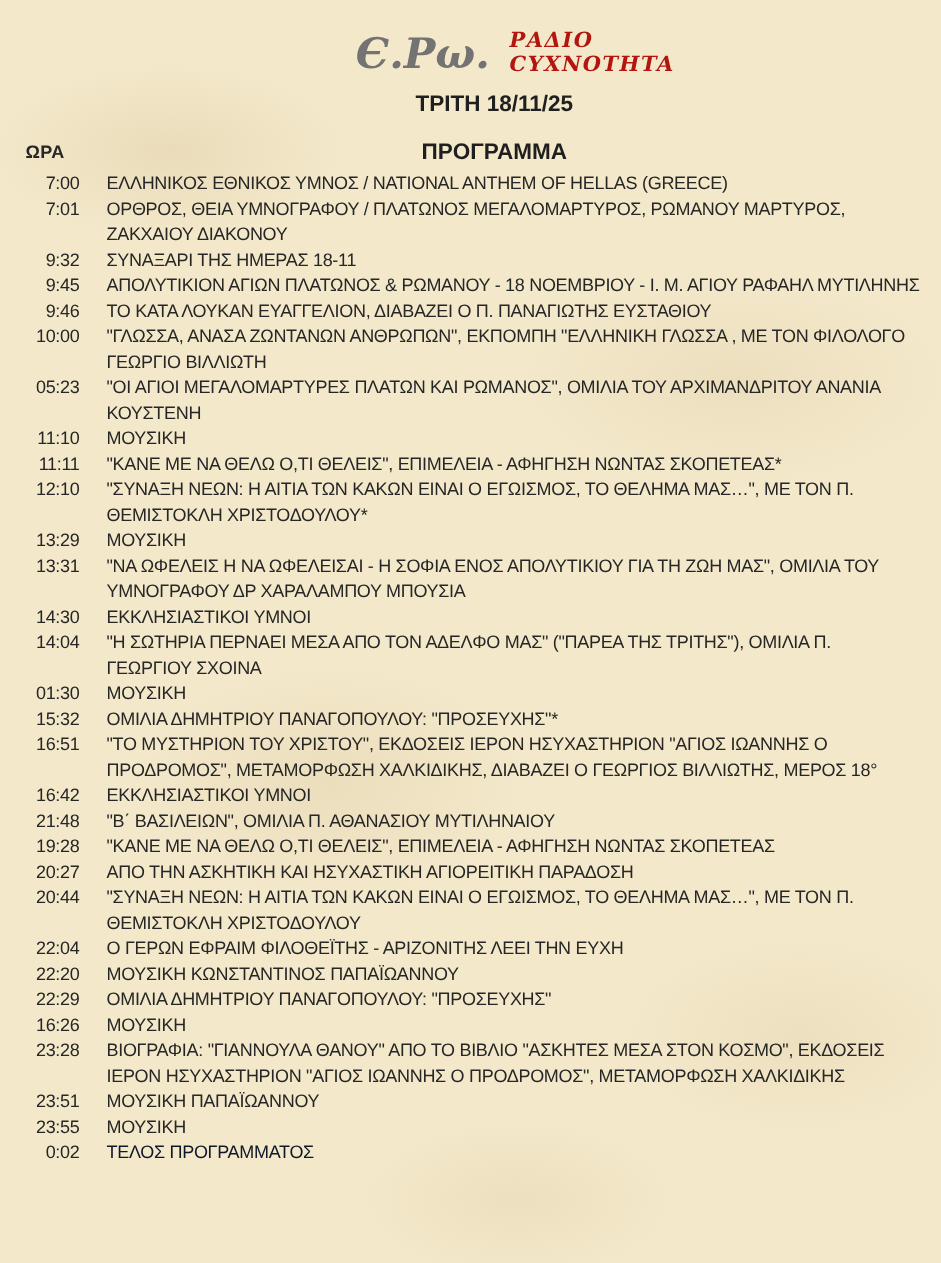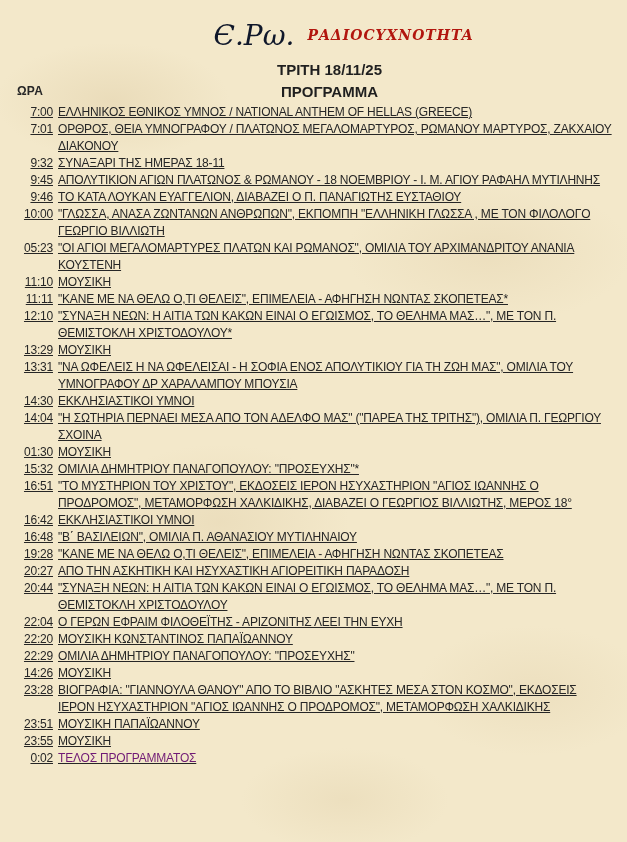--- a/index.html
+++ b/index.html
@@ -17,57 +17,57 @@
       radial-gradient(ellipse 160px 80px at 55% 95%, rgba(213,192,149,0.22), transparent 65%);
   }
   .page { position: relative; width: 627px; height: 842px; box-sizing: border-box; padding: 12px 8px 0 16px; }
 
   .logo-row {
     display: flex; justify-content: center; align-items: center;
     gap: 13px; transform: translateX(26px); height: 46px;
   }
   .logo-script {
     font-family: "DejaVu Serif", serif;
-    font-style: italic; font-weight: normal;
-    font-size: 28px; color: #0f172a;
+    font-style: italic; font-weight: bold;
+    font-size: 28px; color: #737373;
   }
   .logo-stack {
-    display: flex; flex-direction: row;
+    display: flex; flex-direction: column;
     font-family: "DejaVu Serif", serif;
     font-style: italic; font-weight: bold;
     font-size: 14px; line-height: 16px;
     letter-spacing: 1px; color: #b2160e;
   }
 
   .date-line {
     margin-top: 2px; text-align: center; transform: translateX(12px);
     font-size: 15px; font-weight: bold; line-height: 19px; color: #1f1f1f;
   }
-  .subheader { position: relative; height: 21px; margin-top: 2px; }
+  .subheader { position: relative; height: 21px; margin-top: 12px; }
   .hour-col-label {
     position: absolute; left: 1px; top: 3px;
     font-size: 12px; font-weight: bold; letter-spacing: 0.2px;
   }
   .program-title {
     display: block; text-align: center; transform: translateX(12px);
     font-size: 15px; font-weight: bold; line-height: 21px; color: #1f1f1f;
   }
 
-  .schedule { margin-top: 2px; text-decoration: underline; }
+  .schedule { margin-top: 2px; }
   .row { display: flex; align-items: flex-start; }
   .time {
     flex: 0 0 37px; text-align: right;
     font-size: 12px; line-height: 17px; letter-spacing: -0.2px;
     white-space: nowrap;
   }
   .title {
-    flex: 1; margin-left: 5px; padding-right: 6px;
+    flex: 1; margin-left: 18px; padding-right: 6px;
     font-size: 12px; line-height: 17px; letter-spacing: -0.2px;
   }
-  .row.red .title { color: #701a75; }
+  .row.red .title { color: #0f172a; }
 
   .footnote {
     position: absolute; left: 10px; top: 866px;
     font-size: 15px; letter-spacing: -0.1px; color: #1f1f1f;
   }
 </style>
 </head>
 <body>
 
 <div class="page">
@@ -173,21 +173,21 @@
         <div class="time">16:51</div>
         <div class="title">"ΤΟ ΜΥΣΤΗΡΙΟΝ ΤΟΥ ΧΡΙΣΤΟΥ", ΕΚΔΟΣΕΙΣ ΙΕΡΟΝ ΗΣΥΧΑΣΤΗΡΙΟΝ "ΑΓΙΟΣ ΙΩΑΝΝΗΣ Ο ΠΡΟΔΡΟΜΟΣ", ΜΕΤΑΜΟΡΦΩΣΗ ΧΑΛΚΙΔΙΚΗΣ, ΔΙΑΒΑΖΕΙ Ο ΓΕΩΡΓΙΟΣ ΒΙΛΛΙΩΤΗΣ, ΜΕΡΟΣ 18°</div>
       </div>
 
       <div class="row">
         <div class="time">16:42</div>
         <div class="title">ΕΚΚΛΗΣΙΑΣΤΙΚΟΙ ΥΜΝΟΙ</div>
       </div>
 
       <div class="row">
-        <div class="time">16:48</div>
+        <div class="time">21:48</div>
         <div class="title">"Β΄ ΒΑΣΙΛΕΙΩΝ", ΟΜΙΛΙΑ Π. ΑΘΑΝΑΣΙΟΥ ΜΥΤΙΛΗΝΑΙΟΥ</div>
       </div>
 
 
       <div class="row">
         <div class="time">19:28</div>
         <div class="title">"ΚΑΝΕ ΜΕ ΝΑ ΘΕΛΩ Ο,ΤΙ ΘΕΛΕΙΣ", ΕΠΙΜΕΛΕΙΑ - ΑΦΗΓΗΣΗ ΝΩΝΤΑΣ ΣΚΟΠΕΤΕΑΣ</div>
       </div>
 
       <div class="row">
@@ -209,21 +209,21 @@
         <div class="time">22:20</div>
         <div class="title">ΜΟΥΣΙΚΗ ΚΩΝΣΤΑΝΤΙΝΟΣ ΠΑΠΑΪΩΑΝΝΟΥ</div>
       </div>
 
       <div class="row">
         <div class="time">22:29</div>
         <div class="title">ΟΜΙΛΙΑ ΔΗΜΗΤΡΙΟΥ ΠΑΝΑΓΟΠΟΥΛΟΥ: "ΠΡΟΣΕΥΧΗΣ"</div>
       </div>
 
       <div class="row">
-        <div class="time">14:26</div>
+        <div class="time">16:26</div>
         <div class="title">ΜΟΥΣΙΚΗ</div>
       </div>
 
       <div class="row">
         <div class="time">23:28</div>
         <div class="title">ΒΙΟΓΡΑΦΙΑ: "ΓΙΑΝΝΟΥΛΑ ΘΑΝΟΥ" ΑΠΟ ΤΟ ΒΙΒΛΙΟ "ΑΣΚΗΤΕΣ ΜΕΣΑ ΣΤΟΝ ΚΟΣΜΟ", ΕΚΔΟΣΕΙΣ ΙΕΡΟΝ ΗΣΥΧΑΣΤΗΡΙΟΝ "ΑΓΙΟΣ ΙΩΑΝΝΗΣ Ο ΠΡΟΔΡΟΜΟΣ", ΜΕΤΑΜΟΡΦΩΣΗ ΧΑΛΚΙΔΙΚΗΣ</div>
       </div>
 
       <div class="row">
         <div class="time">23:51</div>

